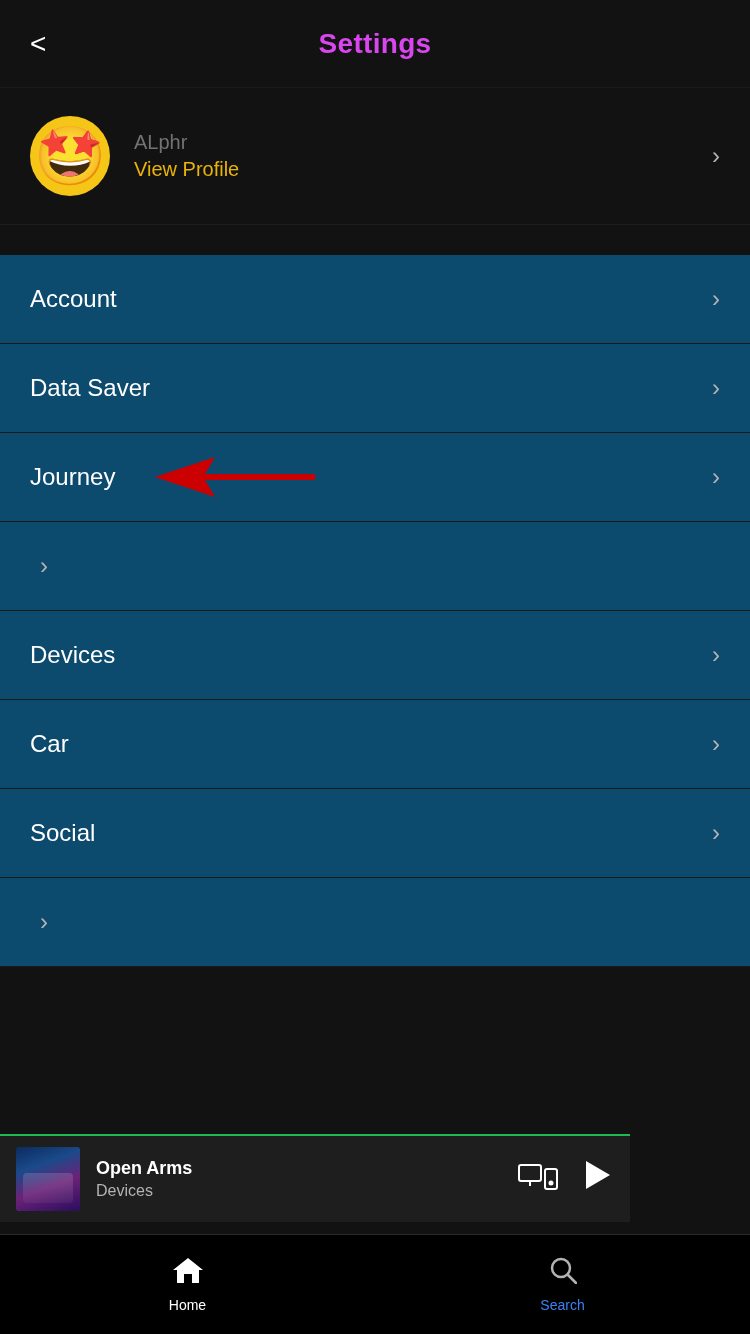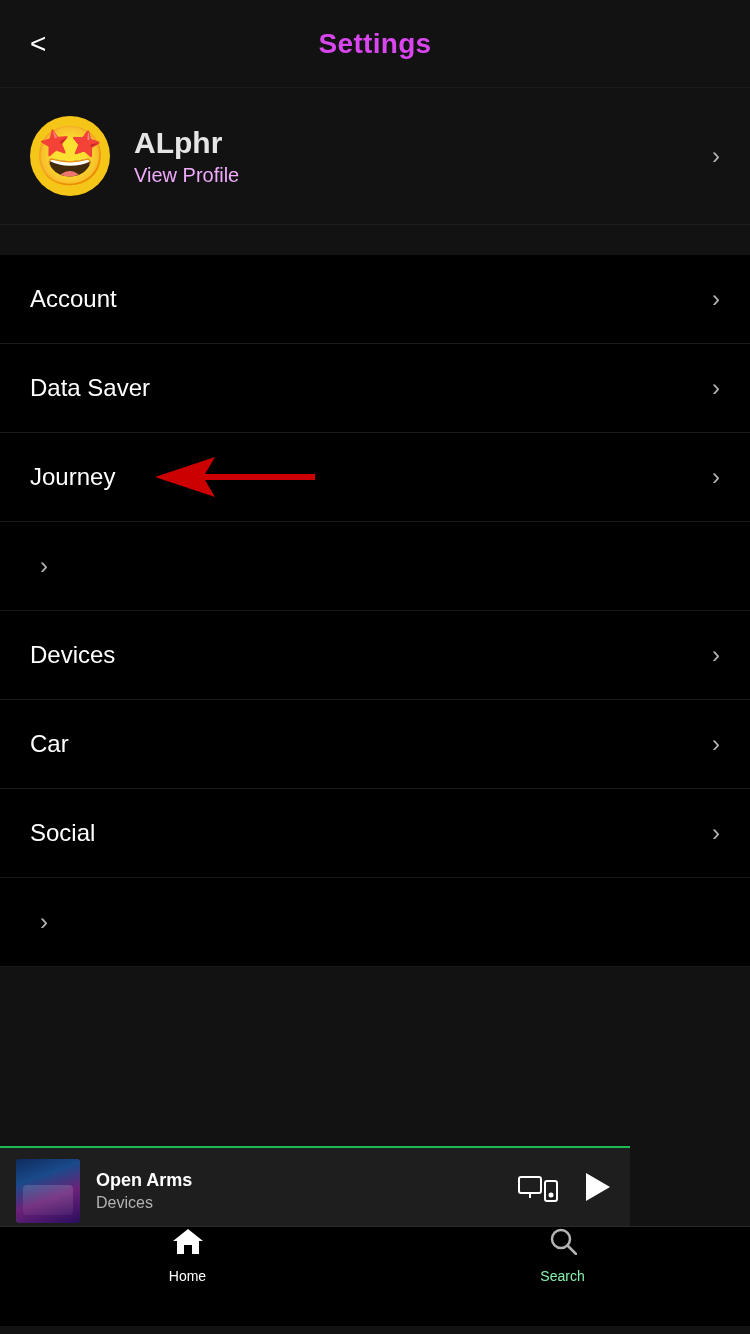--- a/index.html
+++ b/index.html
@@ -57,64 +57,64 @@
       display: flex;
       align-items: center;
       justify-content: center;
       font-size: 52px;
       margin-right: 24px;
     }
     .profile-info {
       flex: 1;
     }
     .profile-name {
-      font-size: 30px;
-      font-weight: 700;
-      color: #e5e5e5;
+      font-size: 20px;
+      font-weight: 400;
+      color: #737373;
       margin-bottom: 4px;
     }
     .profile-sub {
       font-size: 20px;
-      color: #f0abfc;
+      color: #eab308;
     }
     .chevron {
       color: #b3b3b3;
       font-size: 24px;
       margin-left: 10px;
     }
 
     
     .settings-list {
       margin-top: 30px;
     }
     .settings-item {
       display: flex;
       align-items: center;
       justify-content: space-between;
       padding: 30px 30px;
-      background: #000000;
+      background: #0c4a6e;
       cursor: pointer;
       border-bottom: 1px solid #1a1a1a;
       position: relative;
     }
     .settings-item-label {
       font-size: 24px;
       color: #ffffff;
       font-weight: 400;
     }
 
     
     .playback-row {
       position: relative;
     }
 
     
     .now-playing {
       position: fixed;
-      bottom: 100px;
+      bottom: 112px;
       left: 0;
       width: 630px;
       height: 88px;
       background: #1e1e1e;
       display: flex;
       align-items: center;
       padding: 0 16px;
       border-top: 2px solid #1DB954;
     }
     .now-playing-art {
@@ -169,27 +169,27 @@
       gap: 20px;
     }
     .play-btn {
       color: #ffffff;
       font-size: 36px;
     }
 
     
     .bottom-nav {
       position: fixed;
-      bottom: 8px;
+      bottom: 0;
       left: 0;
       width: 750px;
       height: 100px;
       background: #000000;
       display: flex;
-      align-items: flex-start;
+      align-items: center;
       justify-content: space-around;
       border-top: 1px solid #2a2a2a;
     }
     .nav-item {
       display: flex;
       flex-direction: column;
       align-items: center;
       gap: 6px;
       cursor: pointer;
       flex: 1;
@@ -197,21 +197,21 @@
     .nav-icon {
       font-size: 28px;
       color: #ffffff;
     }
     .nav-label {
       font-size: 14px;
       color: #ffffff;
     }
     .nav-item.inactive .nav-icon,
     .nav-item.inactive .nav-label {
-      color: #86efac;
+      color: #3b82f6;
     }
 
     
     .smiley {
       font-size: 58px;
       line-height: 1;
     }
 
     
     .arrow-annotation {

